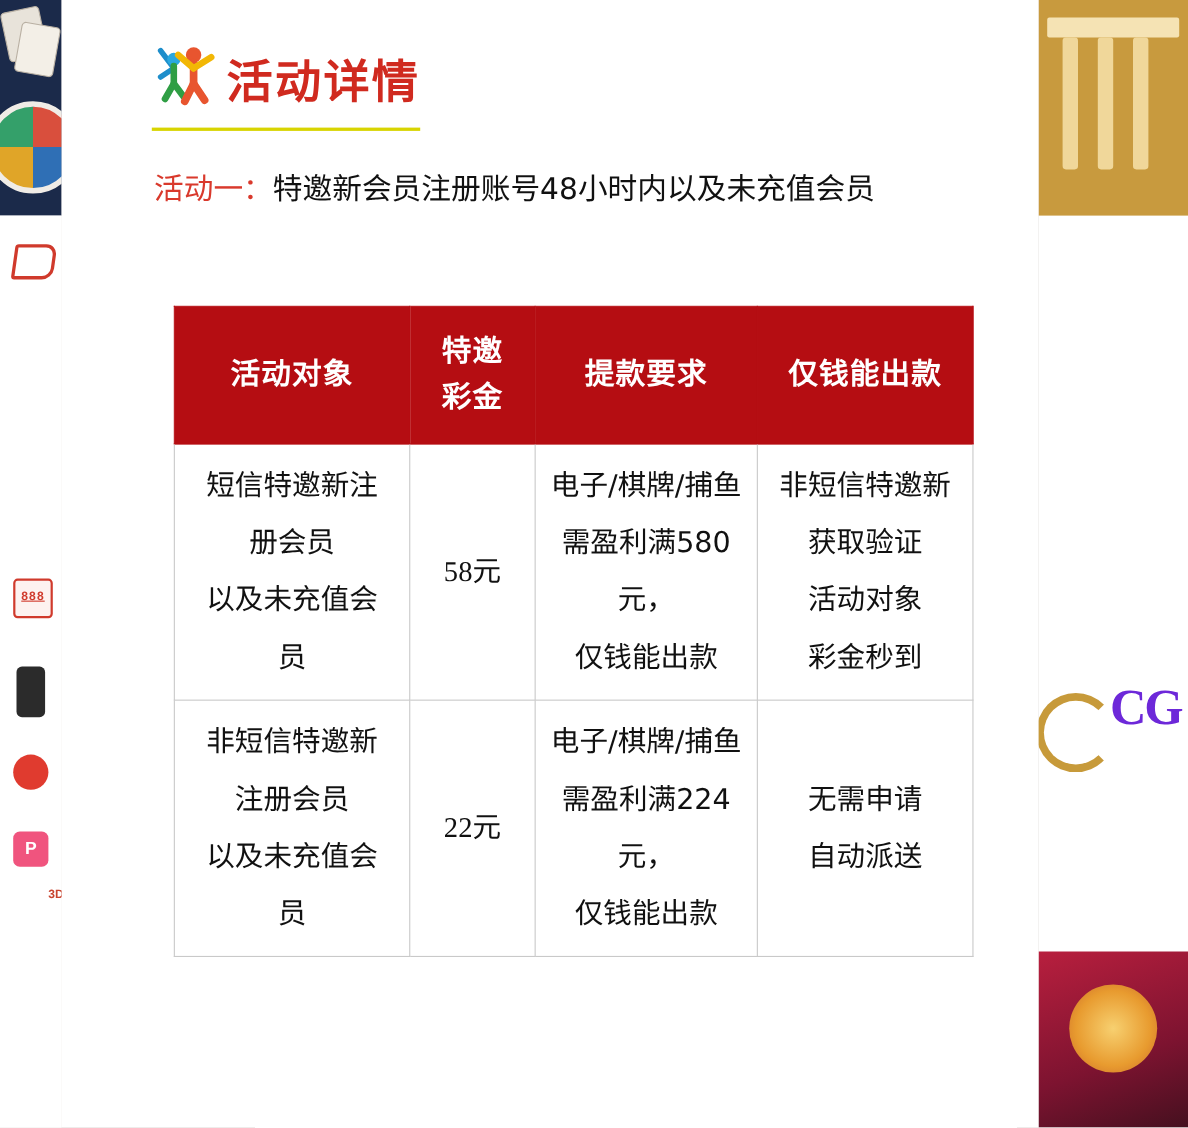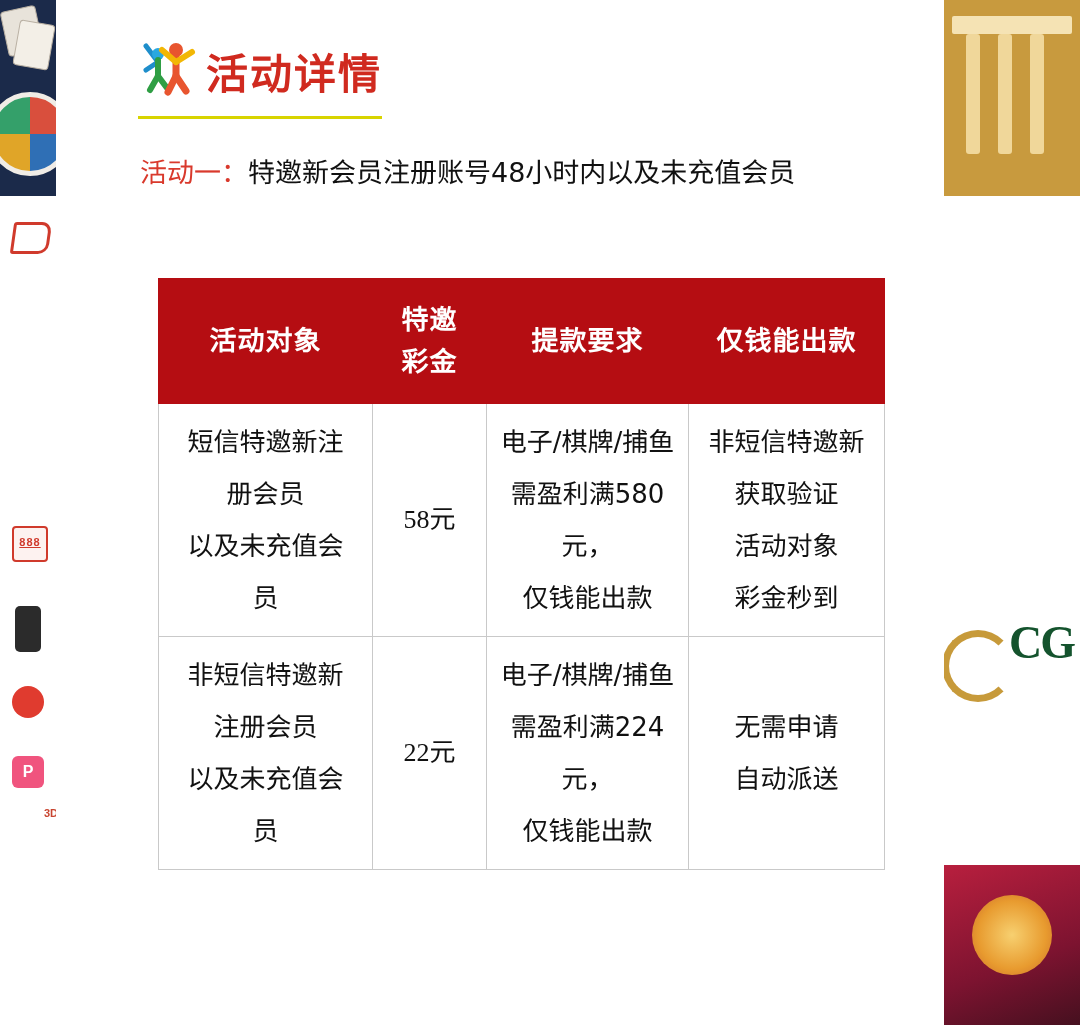--- a/index.html
+++ b/index.html
@@ -142,21 +142,21 @@
     position: absolute;
     left: 8px; top: 16px;
     width: 120px; height: 18px;
     background: #f5e3b4;
     border-radius: 2px;
   }
   .bg-right .cg-logo {
     position: absolute;
     right: 6px; top: 620px;
     font: 700 46px/1 "Liberation Serif", serif;
-    color: #14532d;
+    color: #6d28d9;
     letter-spacing: -2px;
   }
   .bg-right .cg-ring {
     position: absolute;
     right: 66px; top: 630px;
     width: 58px; height: 58px;
     border: 7px solid #c79a3a;
     border-radius: 50%;
     border-right-color: transparent;
   }

